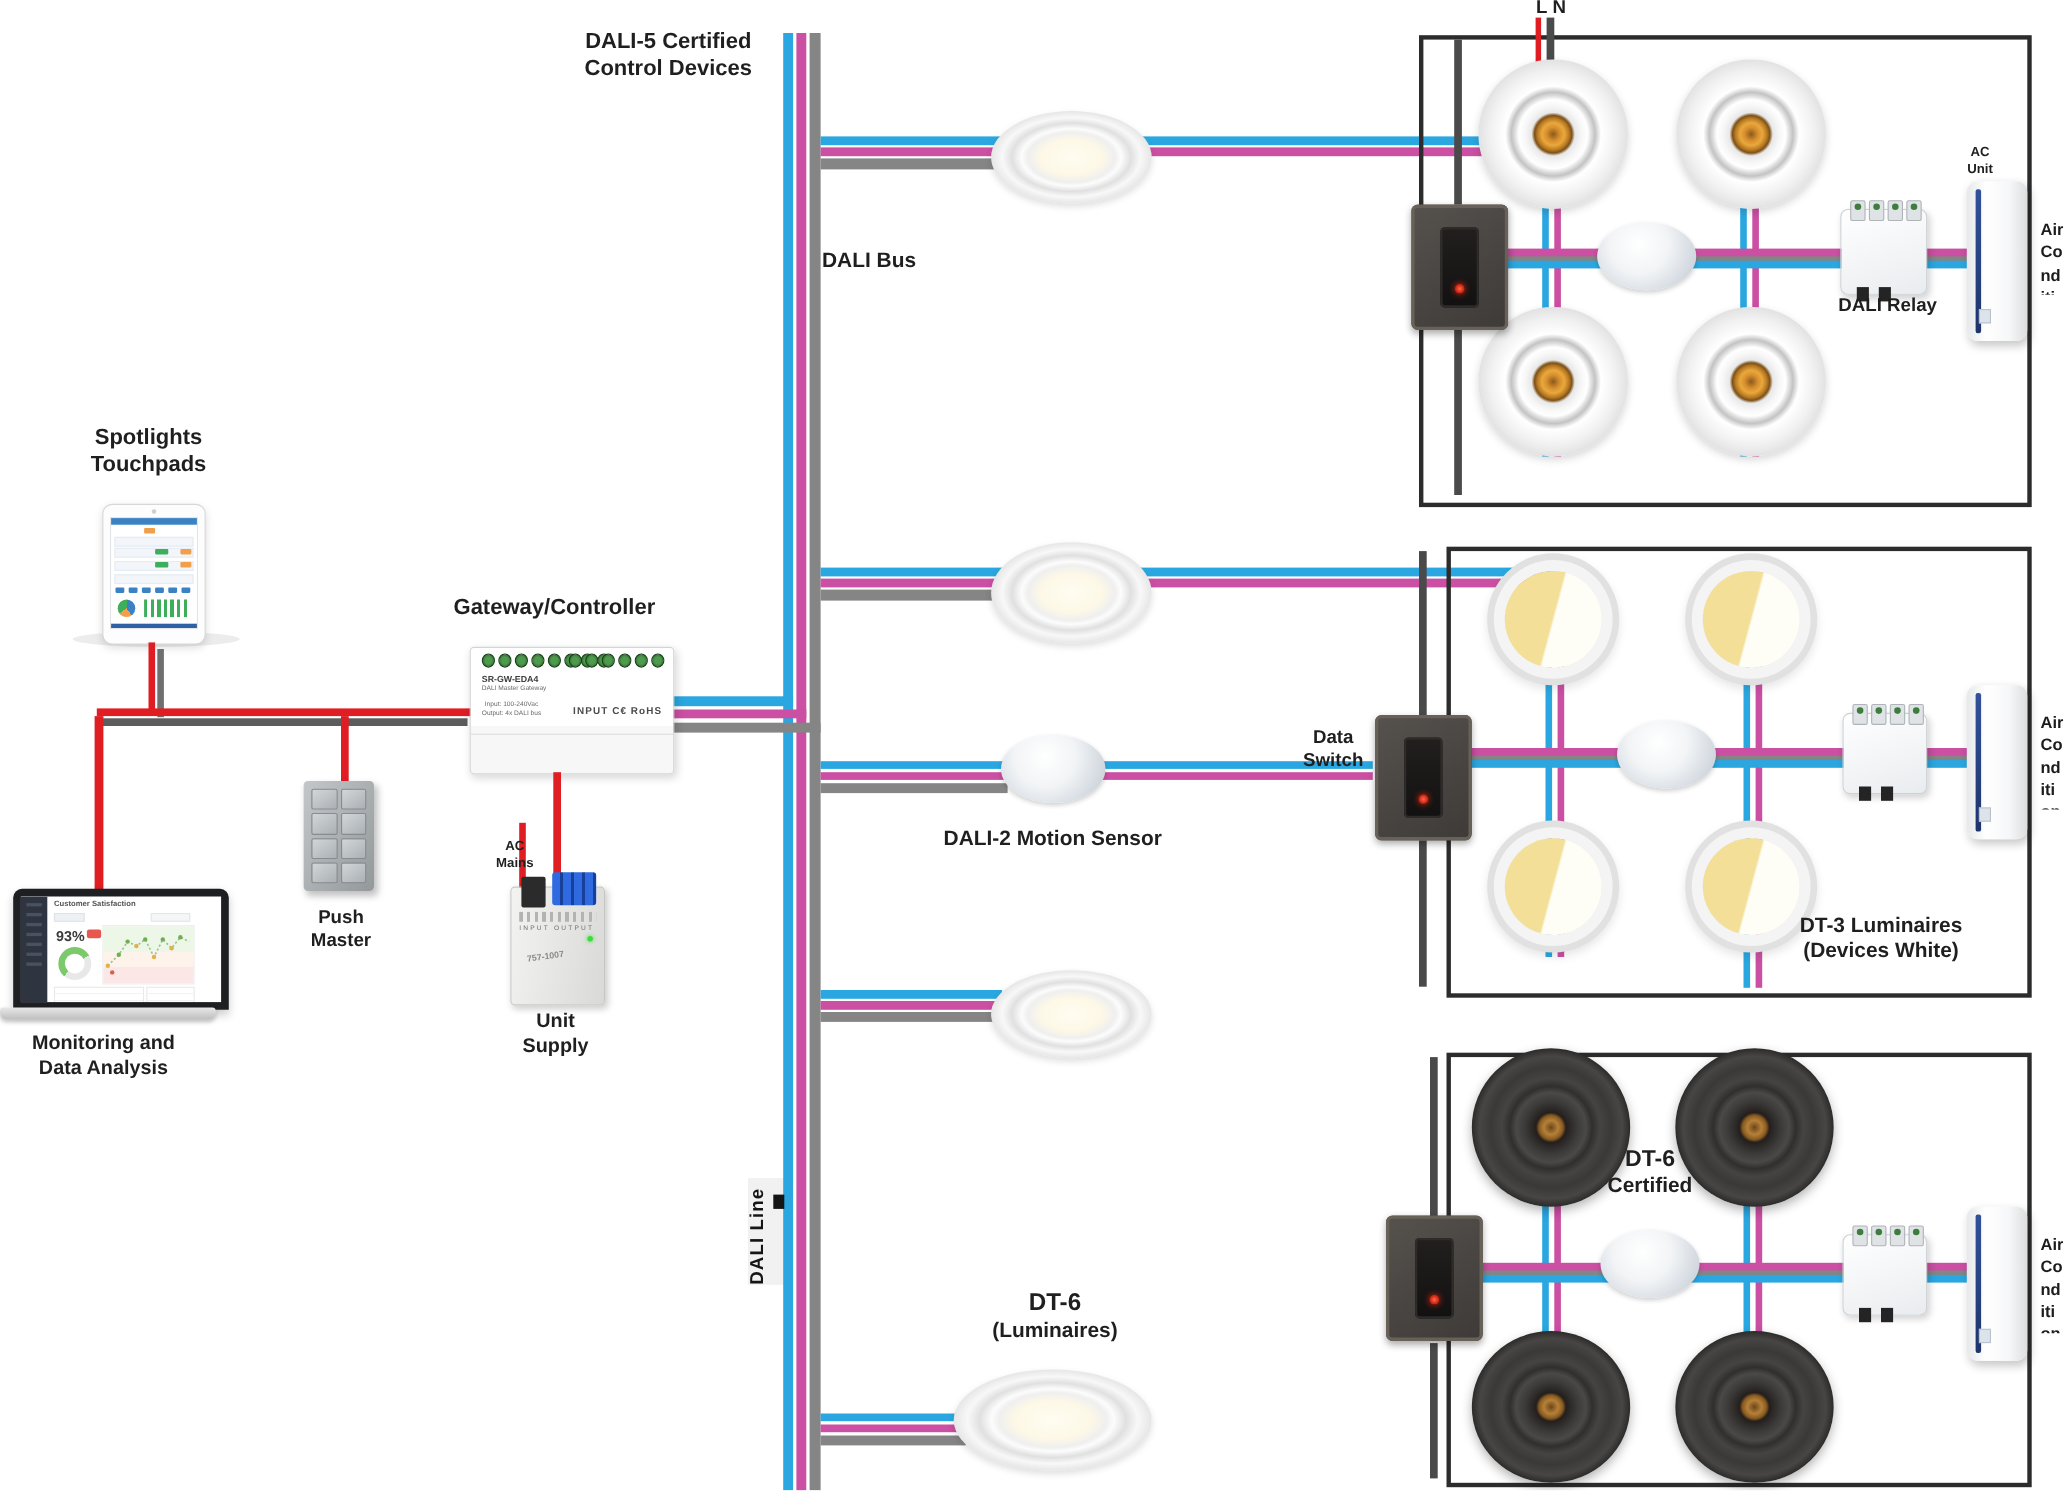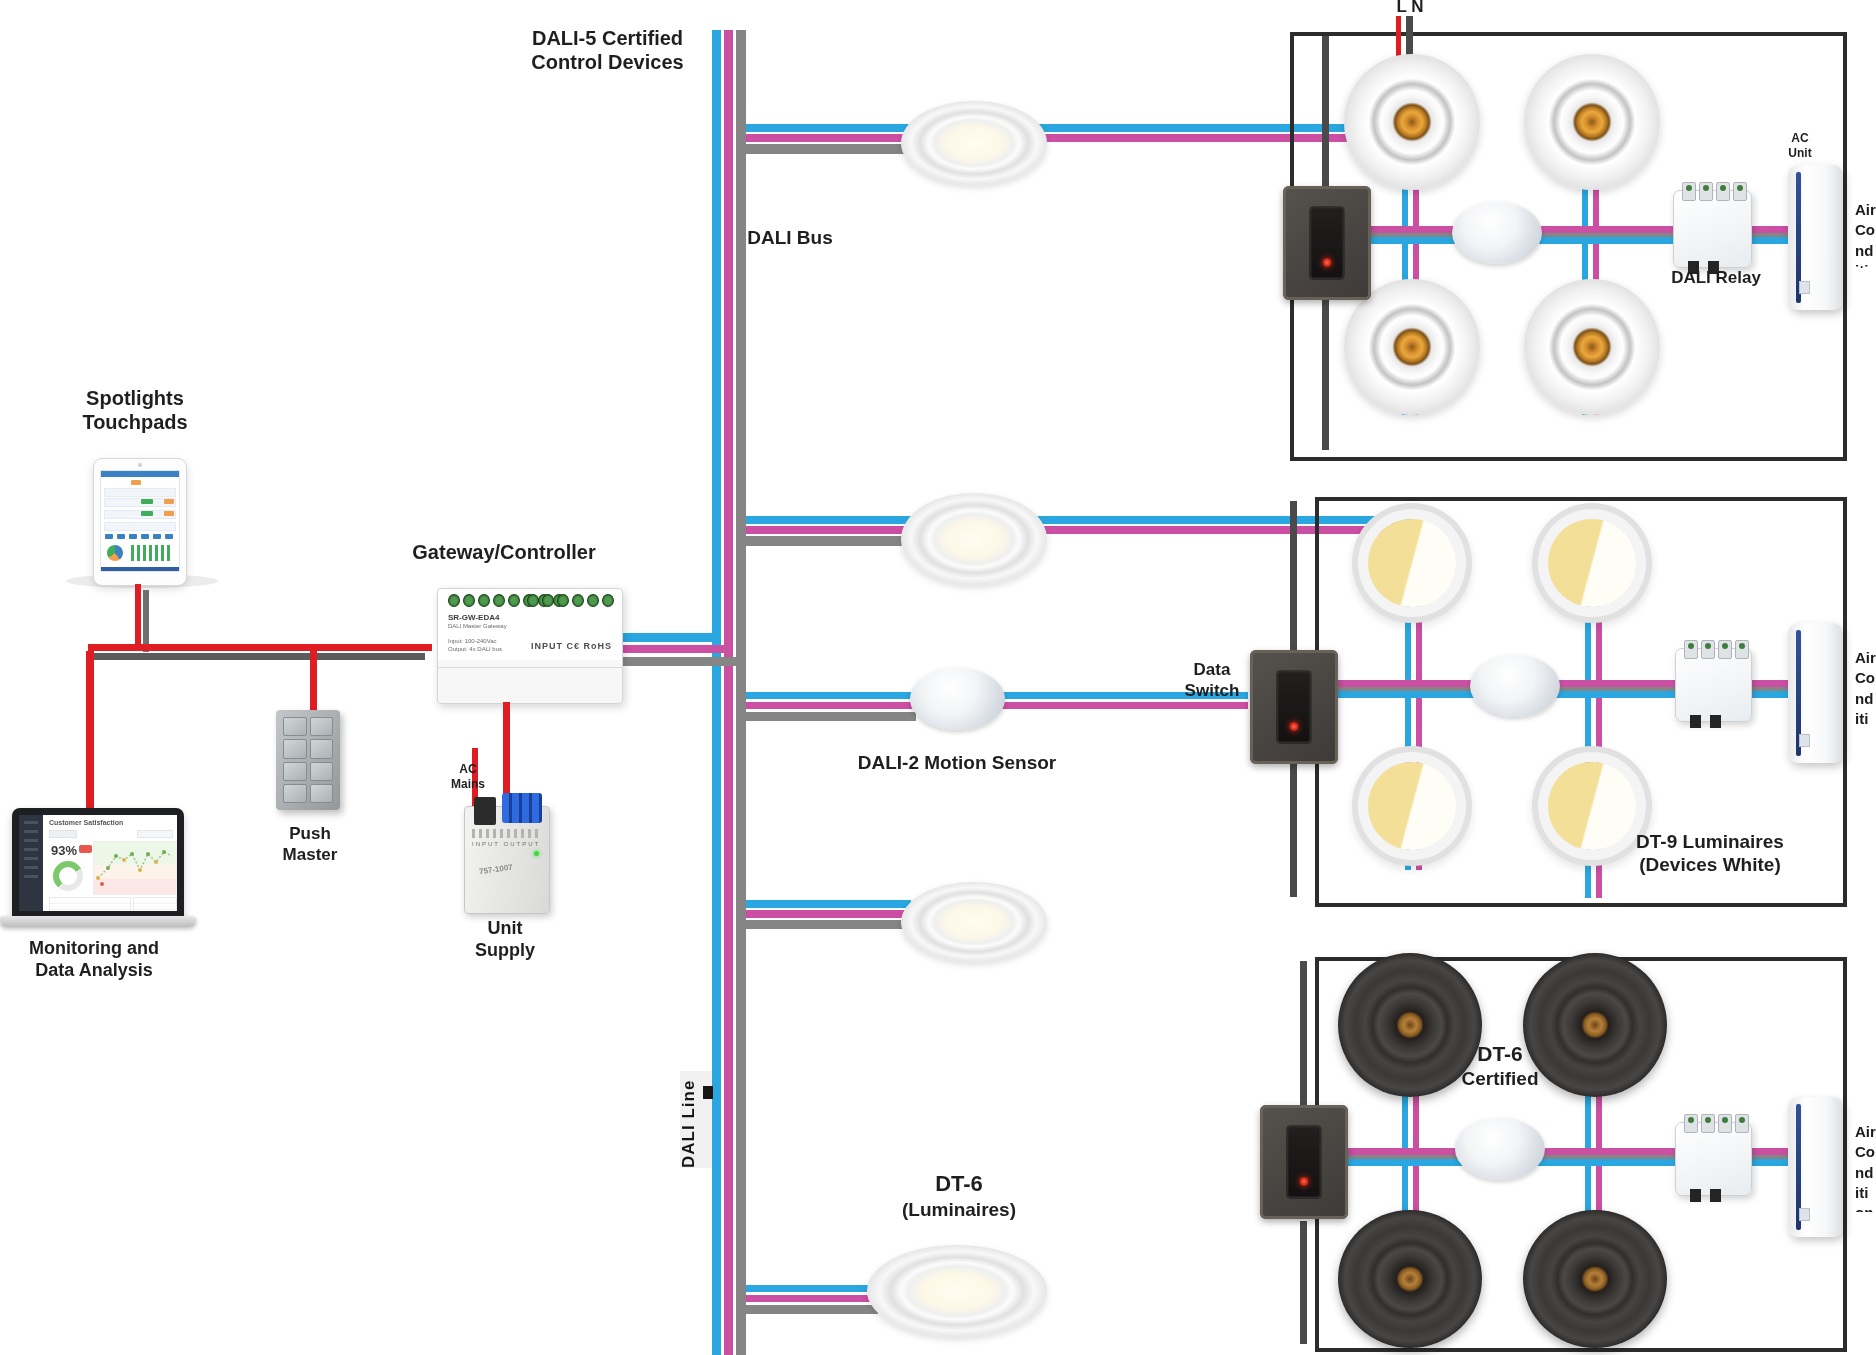--- a/index.html
+++ b/index.html
@@ -188,21 +188,21 @@
     </div>
   </div>
 
   <div class="wire w-red" style="left:135px;top:584px;width:6px;height:62px;"></div>
   <div class="wire w-grey" style="left:143px;top:590px;width:6px;height:62px;background:#6f6f6f;"></div>
   <div class="wire w-red" style="left:88px;top:644px;width:344px;height:7px;"></div>
   <div class="wire w-grey" style="left:88px;top:653px;width:337px;height:7px;background:#5c5c5c;"></div>
   <div class="wire w-red" style="left:86px;top:651px;width:8px;height:161px;"></div>
   <div class="wire w-red" style="left:310px;top:651px;width:7px;height:61px;"></div>
 
-  <div class="lap" style="left:12px;top:808px;width:172px;height:110px;">
+  <div class="lap" style="left:12px;top:808px;width:172px;height:110px;padding-left:24px;">
     <div class="scr">
       <div class="side">
           <i></i>
           <i></i>
           <i></i>
           <i></i>
           <i></i>
           <i></i>
           <i></i>
         </div>
@@ -250,21 +250,21 @@
       <i></i>
       <i></i>
       <i></i>
   </div>
   <div class="lbl" style="left:264px;top:824px;width:92px;font-size:17px;">
     <div>Push</div>
     <div>Master</div>
   </div>
 
   <div class="lbl" style="left:386px;top:540px;width:236px;font-size:20px;">Gateway/Controller</div>
-  <div class="gw" style="left:437px;top:588px;width:184px;height:114px;">
+  <div class="gw" style="left:427px;top:588px;width:184px;height:114px;text-align:center;">
     <div class="term" style="left:10px;">
         <i></i>
         <i></i>
         <i></i>
         <i></i>
         <i></i>
         <i></i>
         <i></i>
         <i></i>
       </div>
@@ -386,21 +386,21 @@
       </div>
     <div class="clip" style="left:14px;"></div>
     <div class="clip" style="left:34px;"></div>
   </div>
   <div class="ac" style="left:1788px;top:623px;width:55px;height:140px;">
     <div class="stripe"></div>
       <div class="win"></div>
   </div>
   <div class="cliplbl" style="left:1855px;top:648px;height:88px;">AirConditioner</div>
   <div class="lbl" style="left:1630px;top:830px;width:160px;font-size:19px;">
-    <div>DT-9 Luminaires</div>
+    <div>DT-3 Luminaires</div>
     <div>(Devices White)</div>
   </div>
 
   <div class="room" style="left:1315px;top:957px;width:524px;height:387px;"></div>
   <div class="wire w-blue" style="left:1402px;top:1070px;width:6px;height:215px;"></div>
   <div class="wire w-mag" style="left:1413px;top:1070px;width:6px;height:215px;"></div>
   <div class="wire w-blue" style="left:1585px;top:1070px;width:6px;height:215px;"></div>
   <div class="wire w-mag" style="left:1596px;top:1070px;width:6px;height:215px;"></div>
   <div class="wire w-grey" style="left:1348px;top:1152px;width:442px;height:13px;"></div>
   <div class="wire w-mag" style="left:1348px;top:1148px;width:442px;height:7px;"></div>

